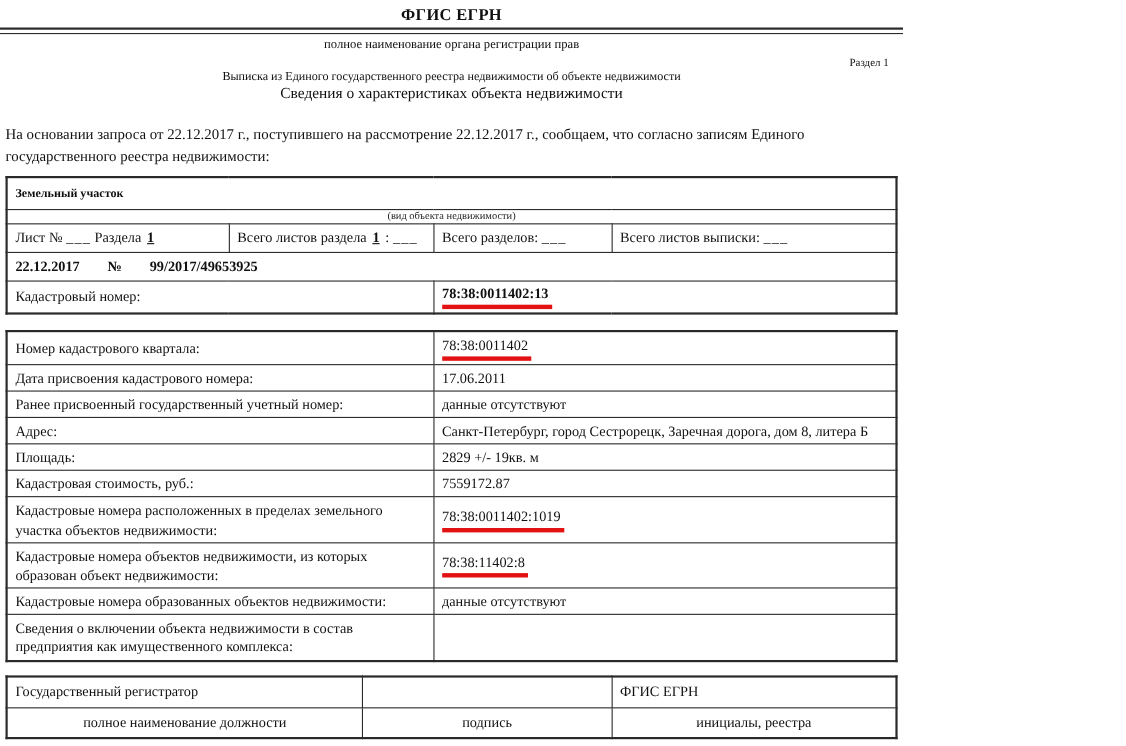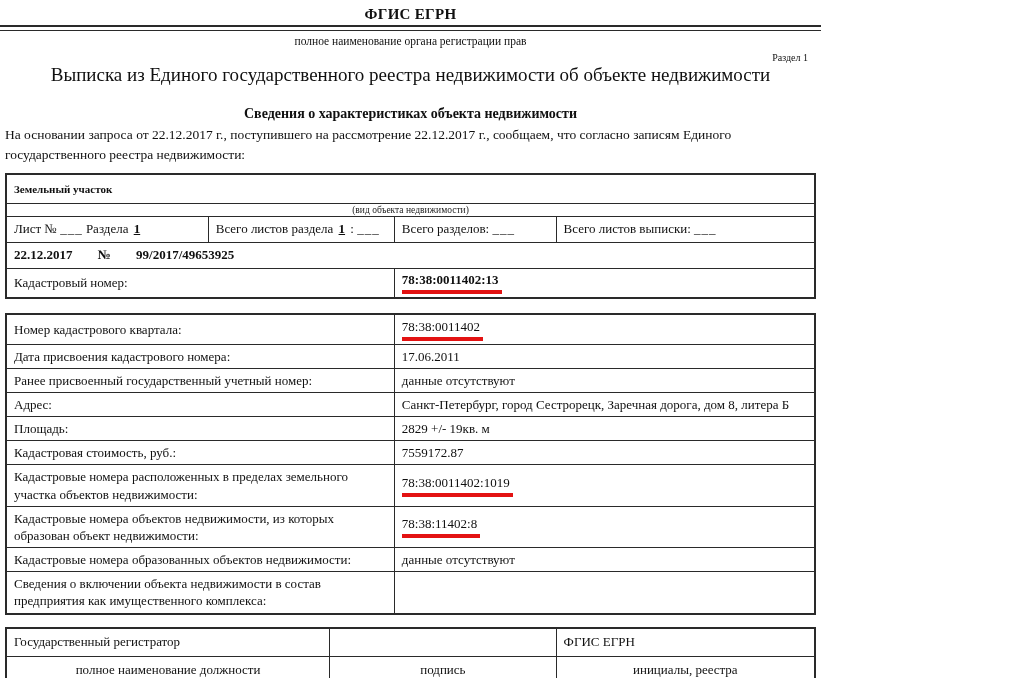--- a/index.html
+++ b/index.html
@@ -9,23 +9,23 @@
     color: #101010;
     -webkit-font-smoothing: antialiased;
   }
   .page { box-sizing: border-box; width: 821px; height: 678px; padding: 2px 5px 0 5px; overflow: hidden; }
 
   
   .org-title { text-align: center; font-weight: bold; font-size: 15px; padding-top: 4px; letter-spacing: .3px; }
   .double-rule { height: 3px; border-top: 2px solid #2a2a2a; border-bottom: 1px solid #2a2a2a; margin: 2px -5px 0 -5px; }
   .org-caption { text-align: center; font-size: 11.5px; margin-top: 4px; }
   .section-label { text-align: right; font-size: 10px; margin-top: 5px; padding-right: 8px; }
-  .doc-title { text-align: center; font-size: 19px; margin-top: 1px; }
-  .doc-subtitle { text-align: center; font-size: 14px; font-weight: bold; margin-top: 20px; }
-  .intro { font-size: 13.5px; line-height: 1.5; margin-top: 3px; }
+  .doc-title { text-align: center; font-size: 11px; margin-top: 1px; }
+  .doc-subtitle { text-align: center; font-size: 14px; font-weight: normal; margin-top: 2px; }
+  .intro { font-size: 13.5px; line-height: 1.5; margin-top: 18px; }
 
   
   table.tbl { width: 100%; border-collapse: collapse; table-layout: fixed; font-size: 13px; border: 2px solid #2a2a2a; }
   table.tbl td { border: 1px solid #2a2a2a; padding: 3px 7px; vertical-align: middle; overflow: hidden; }
   .b { font-weight: bold; }
   .tiny { font-size: 9.5px; text-align: center; padding: 1px 2px !important; color: #222; }
 
   .t1 { margin-top: 7px; }
   .t1 .r-type td { height: 22px; font-size: 11px; }
   .t1 .r-sheets td { height: 19px; }

